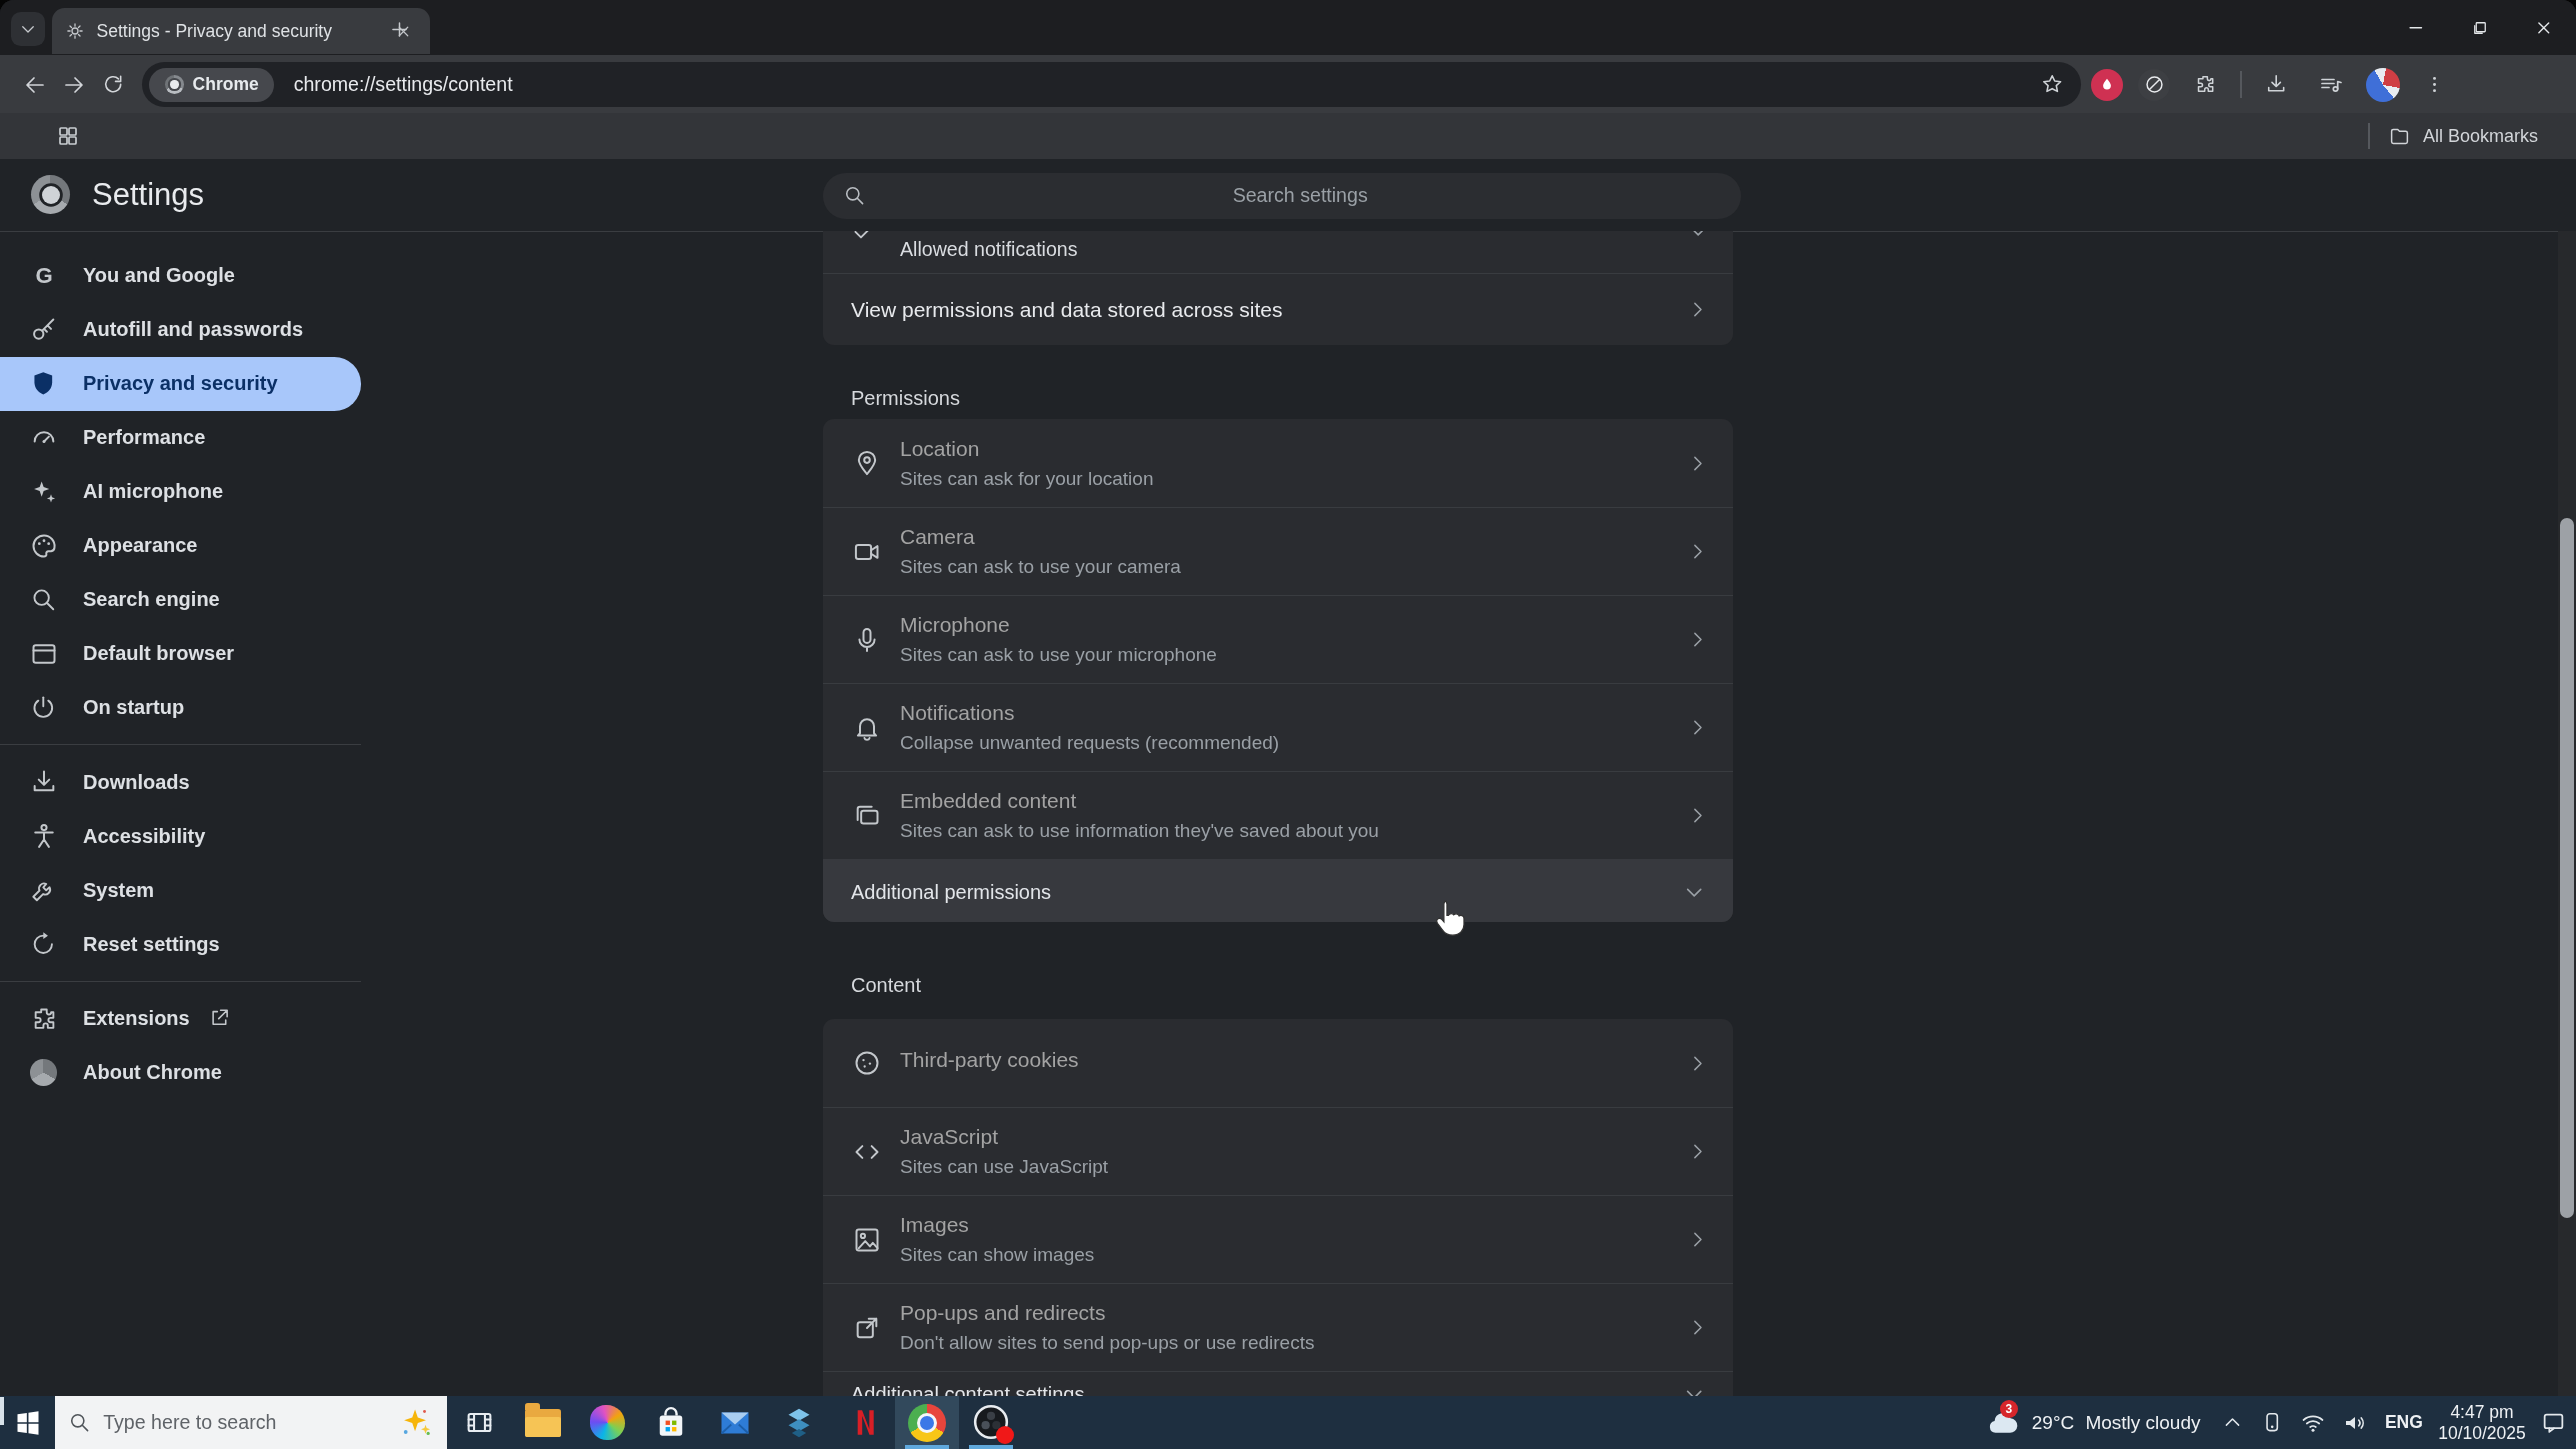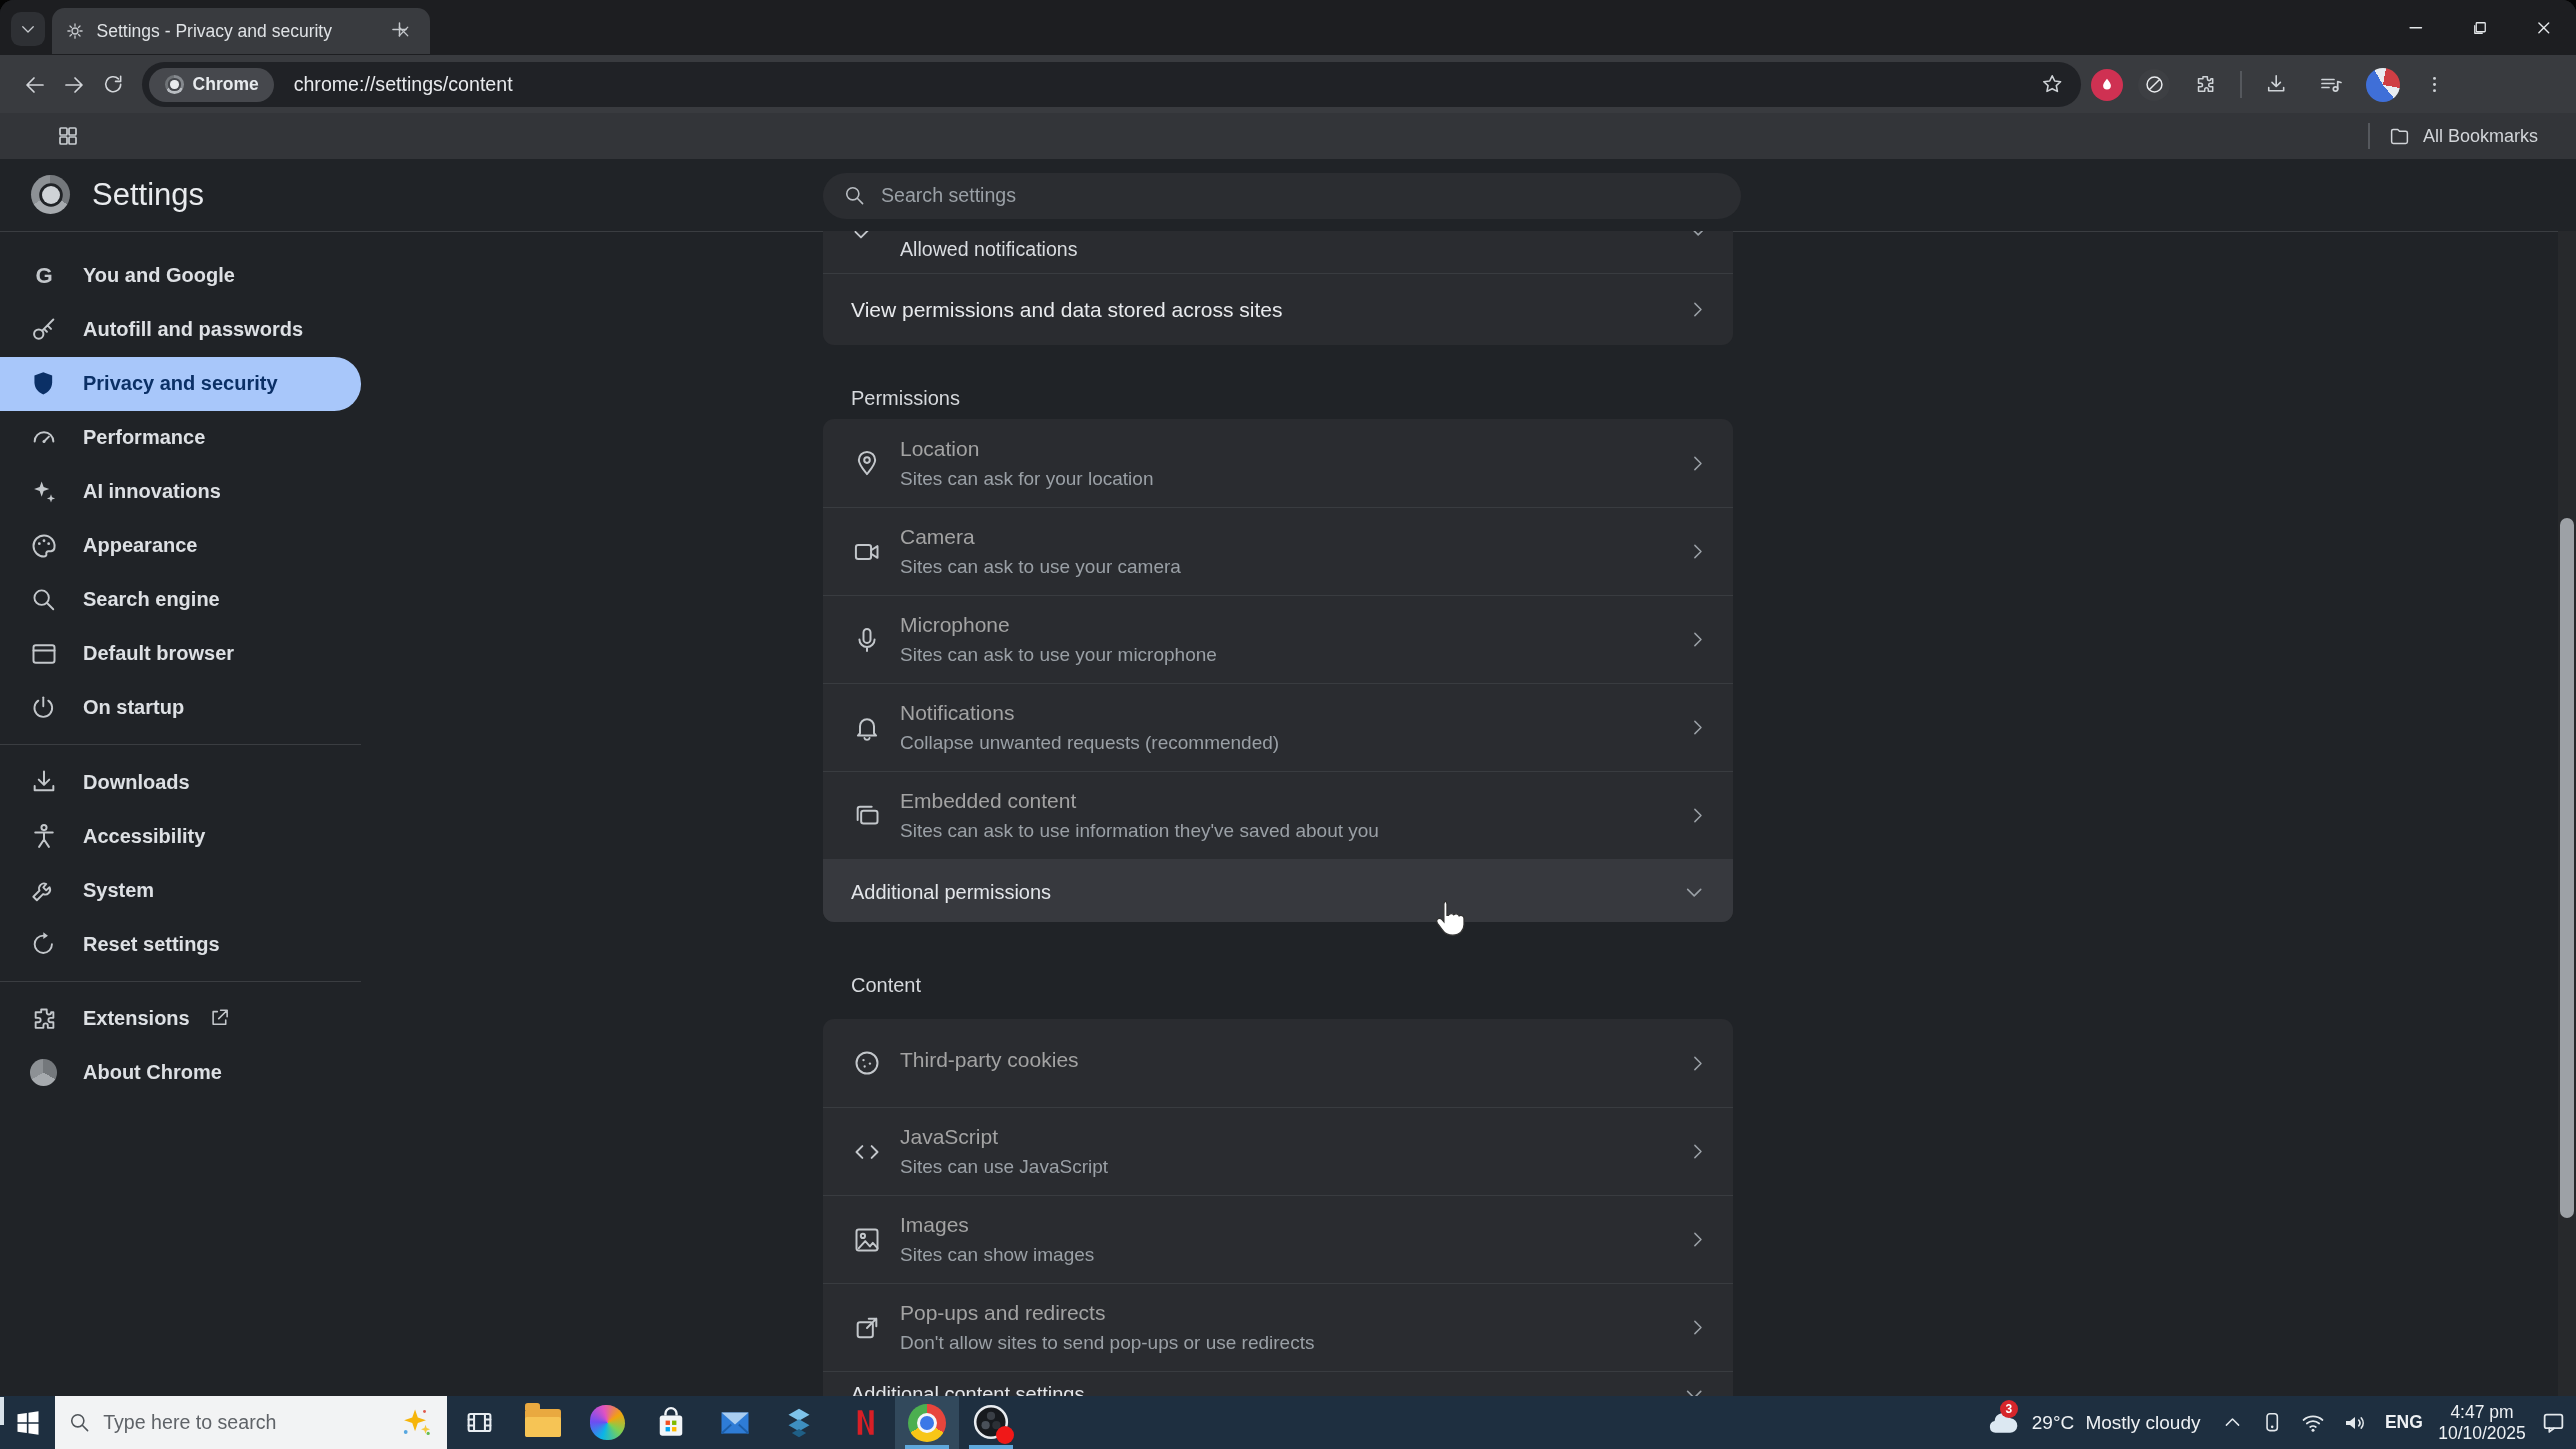--- a/index.html
+++ b/index.html
@@ -55,21 +55,21 @@
   
   .settings{position:absolute;left:0;top:160px;right:0;bottom:0;background:#202327;}
   .sheader{position:absolute;left:0;top:0;right:0;height:71px;border-bottom:1.4px solid #3a3d41;}
   .slogo{position:absolute;left:31px;top:15.4px;width:39px;height:39px;border-radius:50%;
          background:conic-gradient(#74787c 0 120deg,#a6aaae 0 240deg,#8d9195 0);}
   .slogo::after{content:"";position:absolute;inset:10.5px;border-radius:50%;background:#cfd3d7;box-shadow:0 0 0 2.8px #202327;}
   .stitle{position:absolute;left:92px;top:17px;font-size:31px;color:#e9ebee;}
   .ssearch{position:absolute;left:823px;top:12.6px;width:918px;height:46px;border-radius:23px;background:#2b2d31;
            display:flex;align-items:center;padding:0 19.6px;box-sizing:border-box;gap:14px;}
   .ssearch .sic{color:#b9bdc2;flex:none;}
-  .ssearch input{background:transparent;border:0;outline:0;color:#ffffff;font-size:19.6px;flex:1;font-family:inherit;}
+  .ssearch input{background:transparent;border:0;outline:0;color:#ffffff;font-size:19.6px;flex:1;font-family:inherit;text-align:center;}
   .ssearch input::placeholder{color:#9aa0a6;}
 
   .sbody{position:absolute;left:0;top:71px;right:0;bottom:0;overflow:hidden;}
 
   
   .sidebar{position:absolute;left:0;top:0;width:364px;}
   .snav{list-style:none;margin:0;padding:17.5px 0 0 0;}
   .sitem{height:54px;width:361px;display:flex;align-items:center;padding-left:28px;box-sizing:border-box;
          color:#dde0e4;font-size:20px;font-weight:bold;}
   .sitem .sic{width:31px;height:31px;margin-right:24px;color:#c3c7cb;flex:none;display:flex;align-items:center;justify-content:center;}
@@ -519,21 +519,21 @@
                   </svg>
                 </span>
               <span>Performance</span>
             </li>
             <li class="sitem">
               <span class="sic">
                   <svg class="ic" width="28" height="28" viewBox="0 0 40 40">
                     <use href="#i-sparkle"></use>
                   </svg>
                 </span>
-              <span>AI innovations</span>
+              <span>AI microphone</span>
             </li>
             <li class="sitem">
               <span class="sic">
                   <svg class="ic" width="28" height="28" viewBox="0 0 40 40">
                     <use href="#i-palette"></use>
                   </svg>
                 </span>
               <span>Appearance</span>
             </li>
             <li class="sitem">

